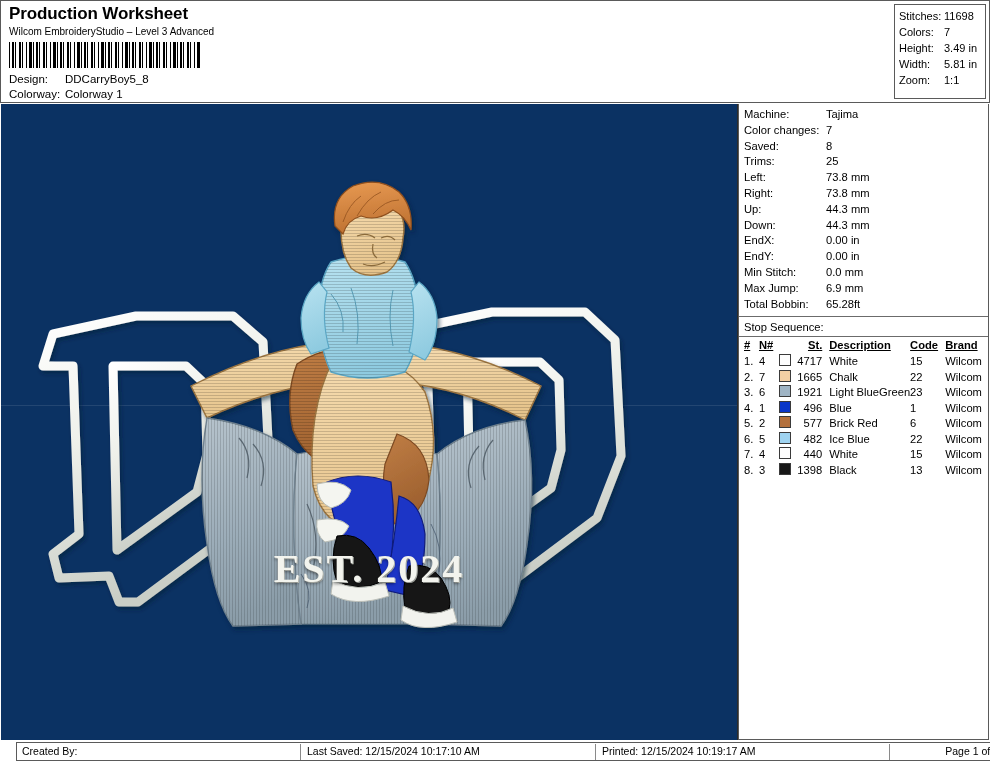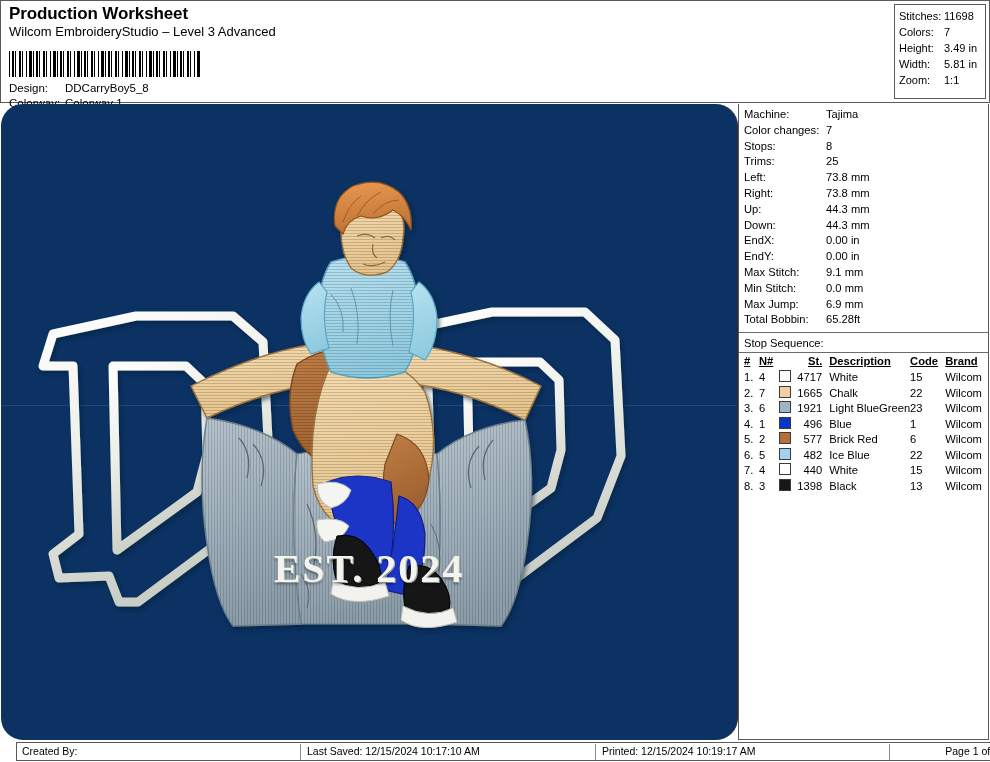--- a/index.html
+++ b/index.html
@@ -18,21 +18,21 @@
     position:absolute;left:0;top:0;width:990px;height:103px;
     box-sizing:border-box;
     border:1px solid #5a5a5a;
     background:#fff;
   }
   .hdr-left{position:absolute;left:8px;top:3px;width:700px;}
   .hdr-title{
     font-size:17px;font-weight:bold;letter-spacing:-0.1px;
     line-height:20px;margin:0 0 1px 0;
   }
-  .hdr-sub{font-size:13px;line-height:14px;margin-bottom:12px;}
+  .hdr-sub{font-size:10px;line-height:14px;margin-bottom:3px;}
   .barcode{
     width:192px;height:26px;margin:1px 0 4px 0;
     background:
       repeating-linear-gradient(to right,
         #000 0px,#000 1px, #fff 1px,#fff 3px,
         #000 3px,#000 5px, #fff 5px,#fff 6px,
         #000 6px,#000 7px, #fff 7px,#fff 10px,
         #000 10px,#000 12px,#fff 12px,#fff 13px,
         #000 13px,#000 14px,#fff 14px,#fff 17px,
         #000 17px,#000 18px,#fff 18px,#fff 20px,
@@ -51,21 +51,20 @@
   .summary .row{font-size:11px;line-height:16px;white-space:nowrap;}
   .summary .row .k{display:inline-block;width:45px;}
   .summary .row .v{display:inline-block;}
 
   
   .canvas{
     position:absolute;left:1px;top:104px;width:736px;height:636px;
     background:#0b3263;
     overflow:hidden;
     border-right:1px solid #2b2b2b;
-    border-radius:22px;
   }
   .canvas .hairline{
     position:absolute;left:0;top:301px;width:100%;height:1px;
     background:rgba(255,255,255,0.10);
   }
   .art{position:absolute;left:0;top:0;width:736px;height:636px;}
   .estline{
     position:absolute;left:0;top:441px;width:736px;text-align:center;
     font-family:"Liberation Serif", serif;
     font-size:40px;font-weight:bold;color:#f3f4ee;
@@ -311,29 +310,28 @@
       </g>
     </svg>
 
     <div class="estline">EST. 2024</div>
   </div>
 
   <div class="info">
     <div class="machine-block">
       <div class="row"><span class="k">Machine:</span><span class="v">Tajima</span></div>
       <div class="row"><span class="k">Color changes:</span><span class="v">7</span></div>
-      <div class="row"><span class="k">Stops:</span><span class="v">8</span></div>
+      <div class="row"><span class="k">Saved:</span><span class="v">8</span></div>
       <div class="row"><span class="k">Trims:</span><span class="v">25</span></div>
       <div class="row"><span class="k">Left:</span><span class="v">73.8 mm</span></div>
       <div class="row"><span class="k">Right:</span><span class="v">73.8 mm</span></div>
       <div class="row"><span class="k">Up:</span><span class="v">44.3 mm</span></div>
       <div class="row"><span class="k">Down:</span><span class="v">44.3 mm</span></div>
       <div class="row"><span class="k">EndX:</span><span class="v">0.00 in</span></div>
       <div class="row"><span class="k">EndY:</span><span class="v">0.00 in</span></div>
-      <div class="row"><span class="k">Max Stitch:</span><span class="v">9.1 mm</span></div>
       <div class="row"><span class="k">Min Stitch:</span><span class="v">0.0 mm</span></div>
       <div class="row"><span class="k">Max Jump:</span><span class="v">6.9 mm</span></div>
       <div class="row"><span class="k">Total Bobbin:</span><span class="v">65.28ft</span></div>
     </div>
 
     <div class="divider"></div>
     <div class="stop-title">Stop Sequence:</div>
     <div class="divider2"></div>
 
     <table class="seq">

